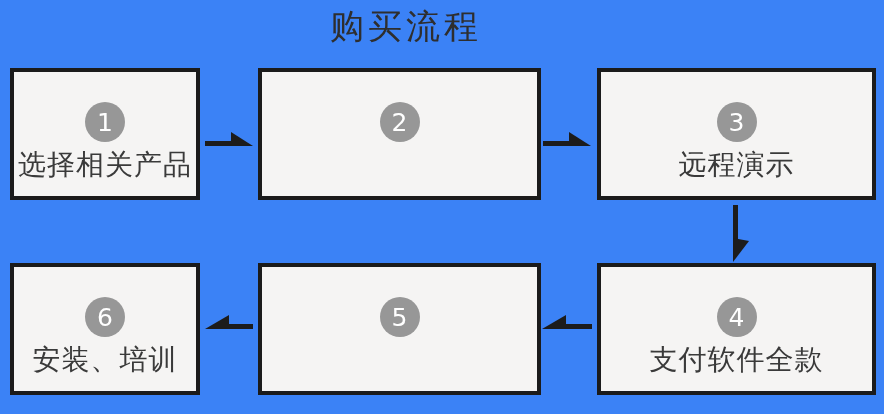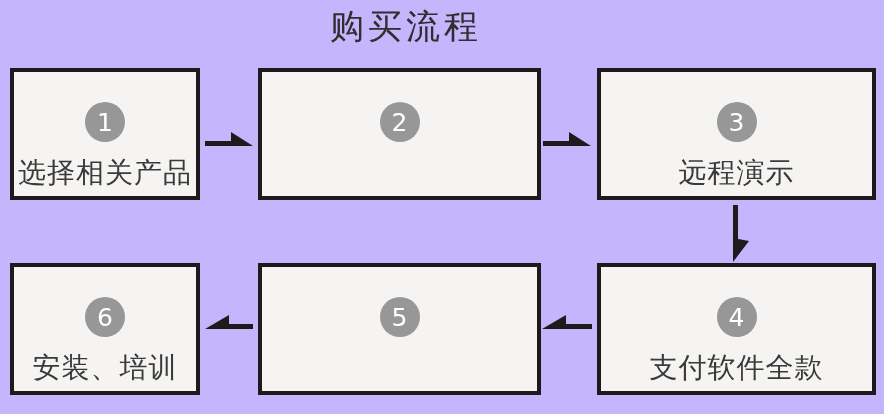--- a/index.html
+++ b/index.html
@@ -4,21 +4,21 @@
 <style>
   html, body {
     margin: 0;
     padding: 0;
     background: #f4f3f2;
   }
   .canvas {
     position: relative;
     width: 884px;
     height: 414px;
-    background: #c4b5fd;
+    background: #3b82f6;
     font-family: "DejaVu Serif", "Liberation Serif", serif;
     overflow: hidden;
   }
   .title {
     position: absolute;
     top: 4px;
     left: 0;
     width: 812px;
     text-align: center;
     font-size: 34px;
@@ -50,21 +50,21 @@
     background: #979797;
     color: #ffffff;
     display: flex;
     align-items: center;
     justify-content: center;
     font-family: "DejaVu Sans", "Liberation Sans", sans-serif;
     font-size: 25px;
     line-height: 1;
   }
   .step-label {
-    margin-top: 12px;
+    margin-top: 4px;
     font-size: 28px;
     letter-spacing: 1px;
     color: #3a3a3a;
     white-space: nowrap;
   }
   .pos-2 .step-label {
     font-size: 26px;
     letter-spacing: 0;
   }
   .arrows {

